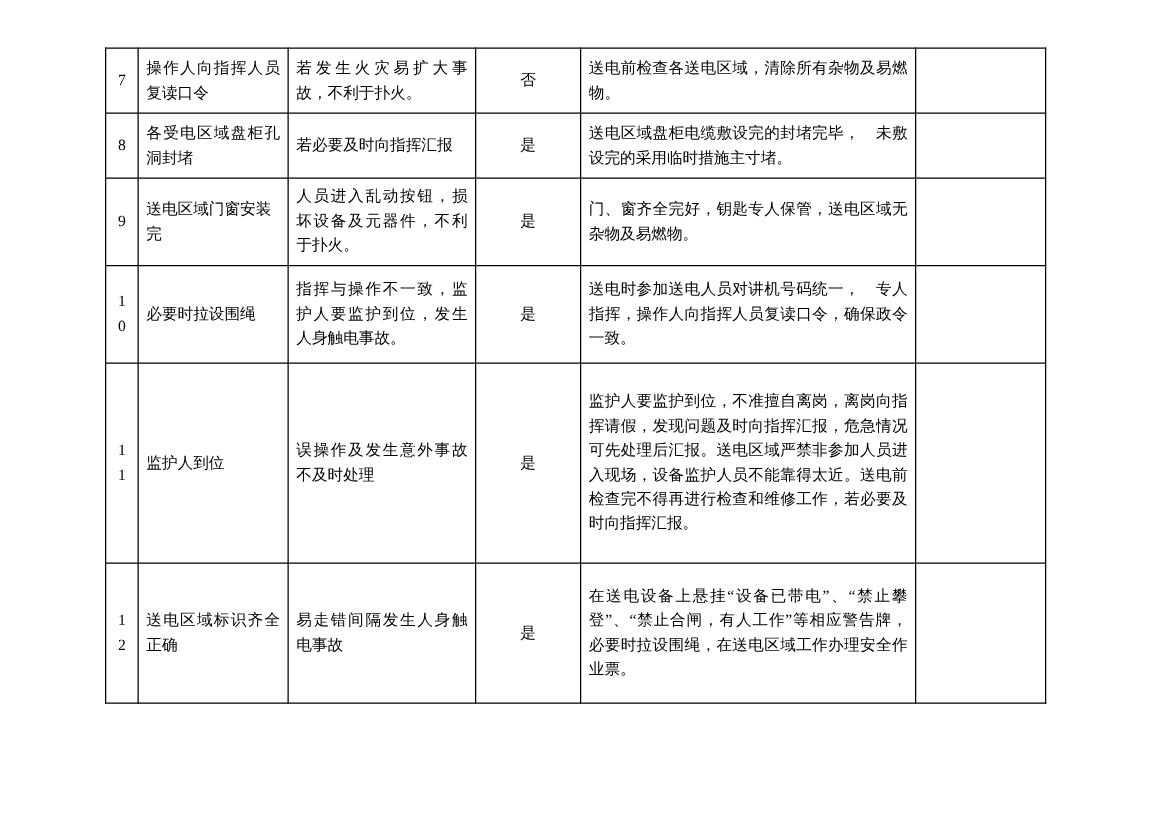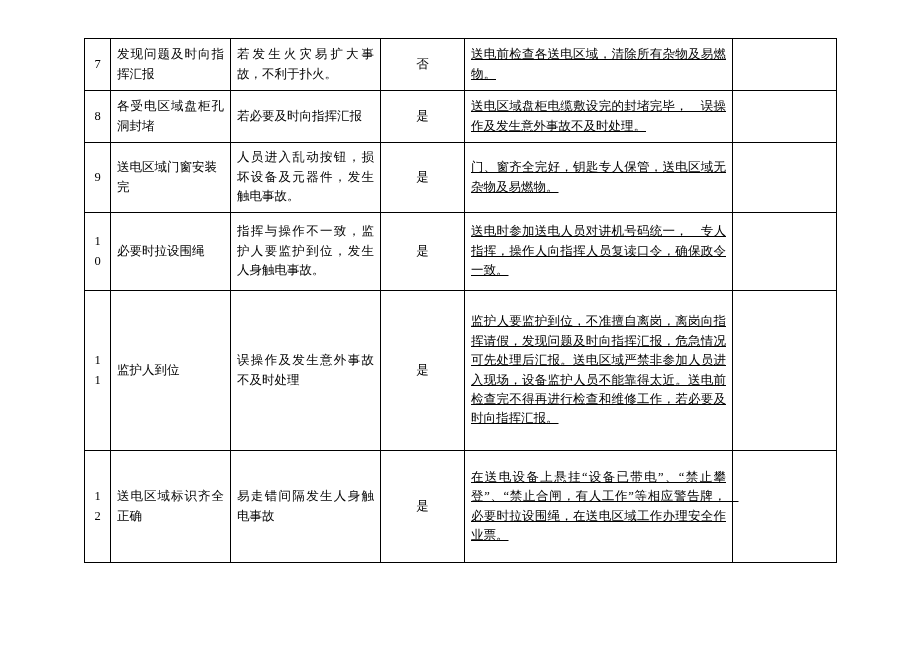--- a/index.html
+++ b/index.html
@@ -72,21 +72,20 @@
     text-align-last: left;
     line-height: 1.7;
   }
   td.yn {
     text-align: center;
   }
   td.meas {
     text-align: justify;
     text-align-last: left;
     line-height: 1.75;
-    text-decoration: underline;
   }
   td.last {
     text-align: center;
   }
 </style>
 </head>
 <body>
 
 <div class="page">
   <div class="table-wrap">
@@ -95,38 +94,38 @@
         <col class="c-no">
         <col class="c-item">
         <col class="c-risk">
         <col class="c-yn">
         <col class="c-meas">
         <col class="c-last">
       </colgroup>
       <tbody>
         <tr style="height:52px;">
           <td class="no">7</td>
-          <td class="item justify">发现问题及时向指挥汇报</td>
+          <td class="item justify">操作人向指挥人员复读口令</td>
           <td class="risk">若发生火灾易扩大事故，不利于扑火。</td>
           <td class="yn">否</td>
           <td class="meas">送电前检查各送电区域，清除所有杂物及易燃物。</td>
           <td class="last"></td>
         </tr>
         <tr style="height:52px;">
           <td class="no">8</td>
           <td class="item justify">各受电区域盘柜孔洞封堵</td>
           <td class="risk">若必要及时向指挥汇报</td>
           <td class="yn">是</td>
-          <td class="meas">送电区域盘柜电缆敷设完的封堵完毕，　误操作及发生意外事故不及时处理。</td>
+          <td class="meas">送电区域盘柜电缆敷设完的封堵完毕，　未敷设完的采用临时措施主寸堵。</td>
           <td class="last"></td>
         </tr>
         <tr style="height:70px;">
           <td class="no">9</td>
           <td class="item">送电区域门窗安装完</td>
-          <td class="risk">人员进入乱动按钮，损坏设备及元器件，发生触电事故。</td>
+          <td class="risk">人员进入乱动按钮，损坏设备及元器件，不利于扑火。</td>
           <td class="yn">是</td>
           <td class="meas">门、窗齐全完好，钥匙专人保管，送电区域无杂物及易燃物。</td>
           <td class="last"></td>
         </tr>
         <tr style="height:78px;">
           <td class="no">
               <span class="digits">
                 <span>1</span>
                 <span>0</span>
               </span>

